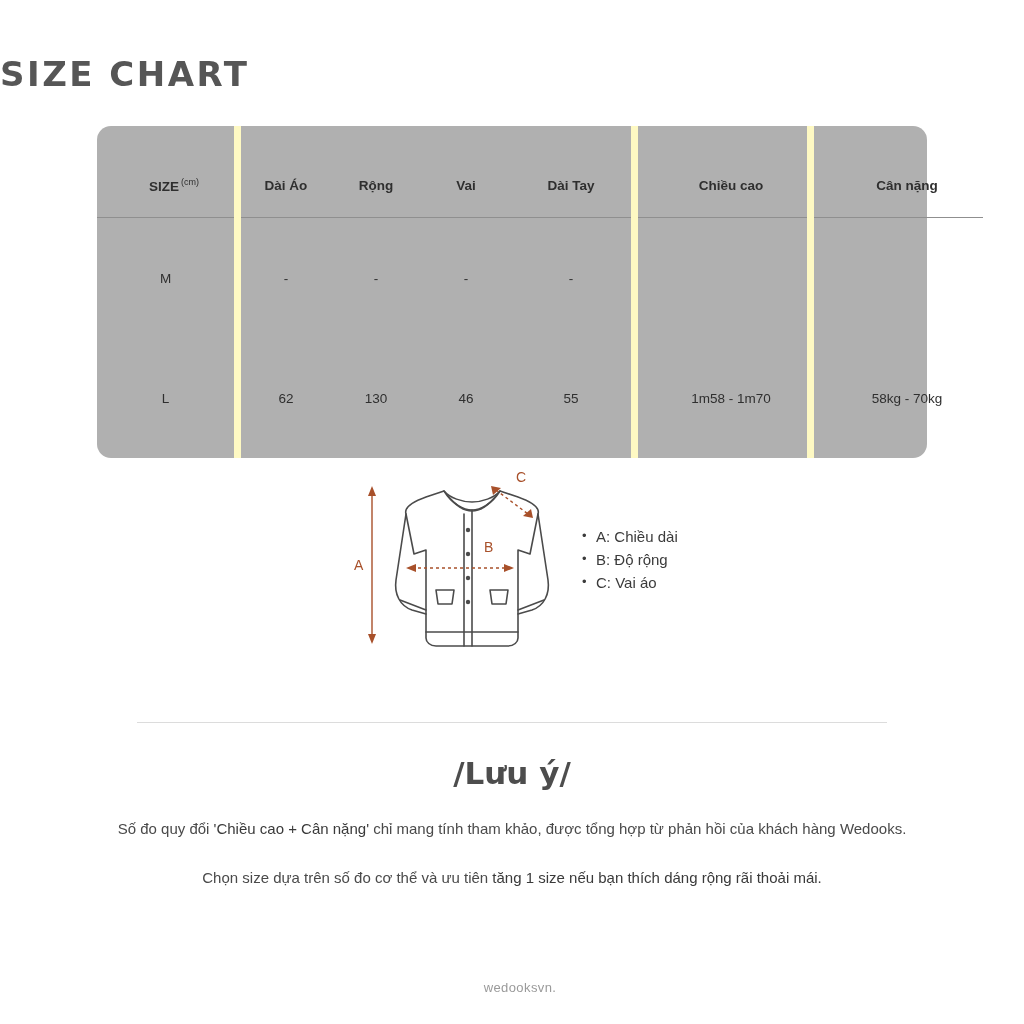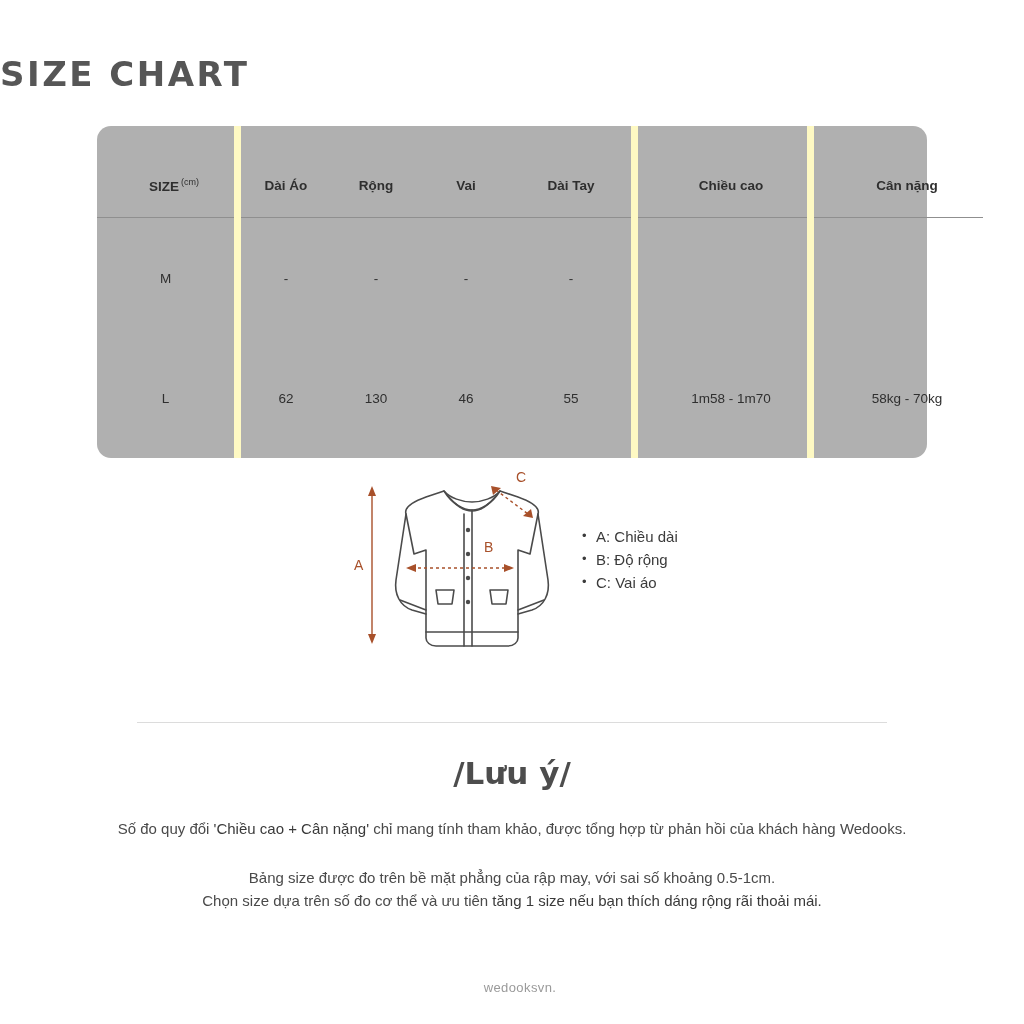--- a/index.html
+++ b/index.html
@@ -287,21 +287,20 @@
   </div>
 
   <div class="divider"></div>
 
   <div class="notes">
     <h2 class="notes-title">/Lưu ý/</h2>
     <p class="note-line">
       <span>Số đo quy đổi </span><span class="bold">'Chiều cao + Cân nặng'</span><span> chỉ mang tính tham khảo, được tổng hợp từ phản hồi của khách hàng Wedooks.</span>
     </p>
     <div class="note-gap"></div>
-    <p class="note-line">Bảng size được đo trên bề mặt phẳng của rập may, với sai số khoảng 0.5-1cm.</p>
     <p class="note-line">
       <span>Chọn size dựa trên số đo cơ thể và ưu tiên </span><span class="bold">tăng 1 size nếu bạn thích dáng rộng rãi thoải mái.</span>
     </p>
   </div>
 
   <div class="footer">wedooksvn.</div>
 
 </div>
 
 </body></html>

